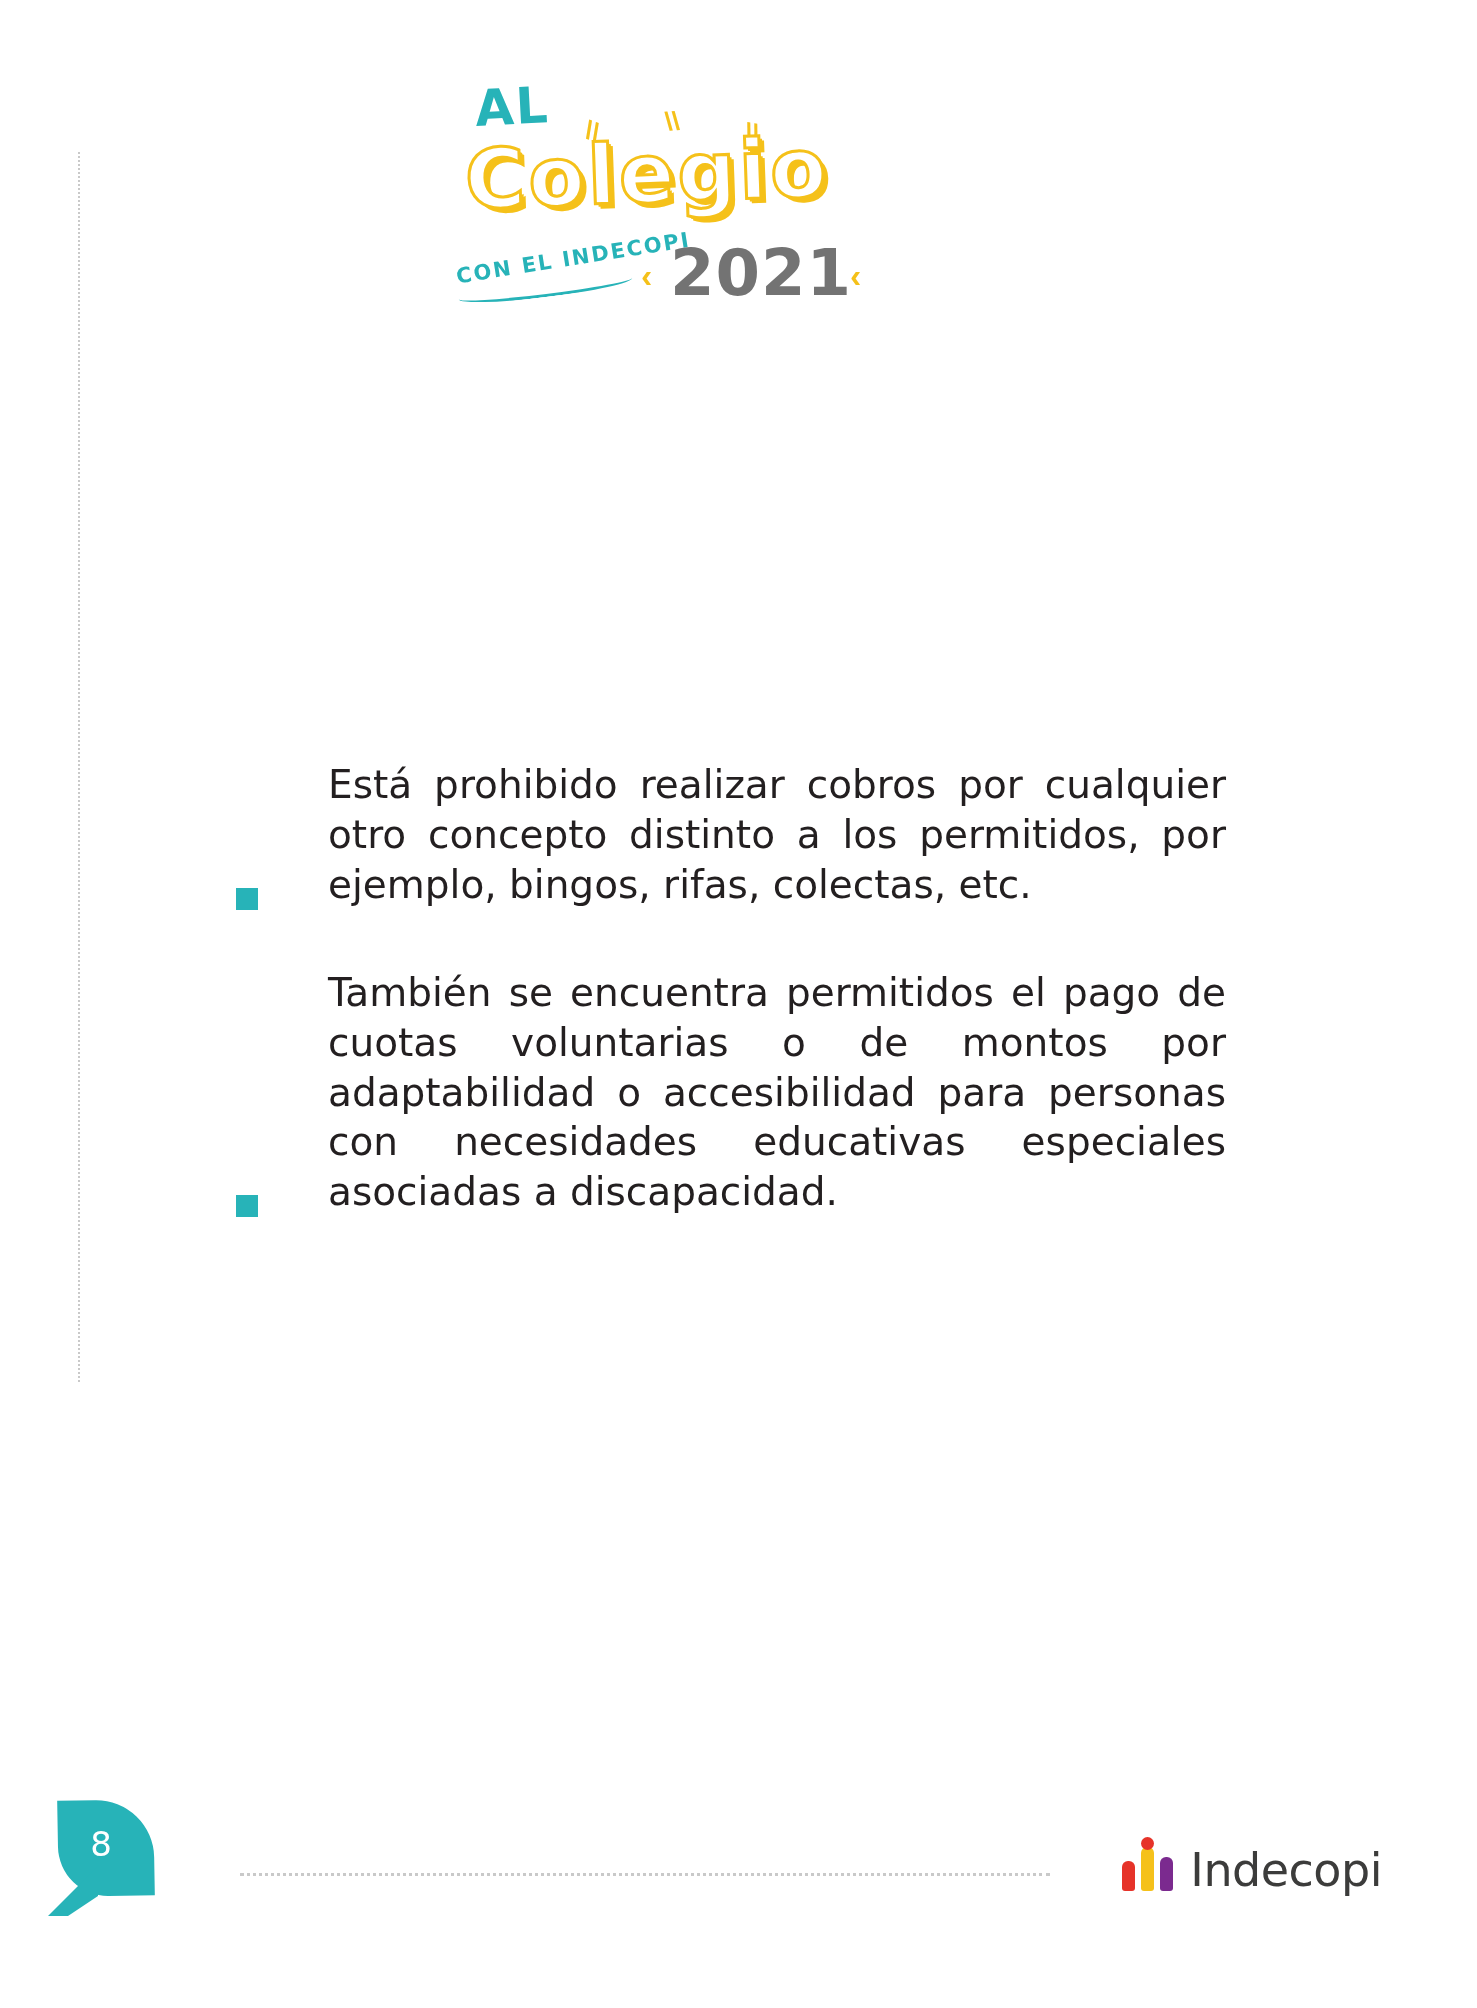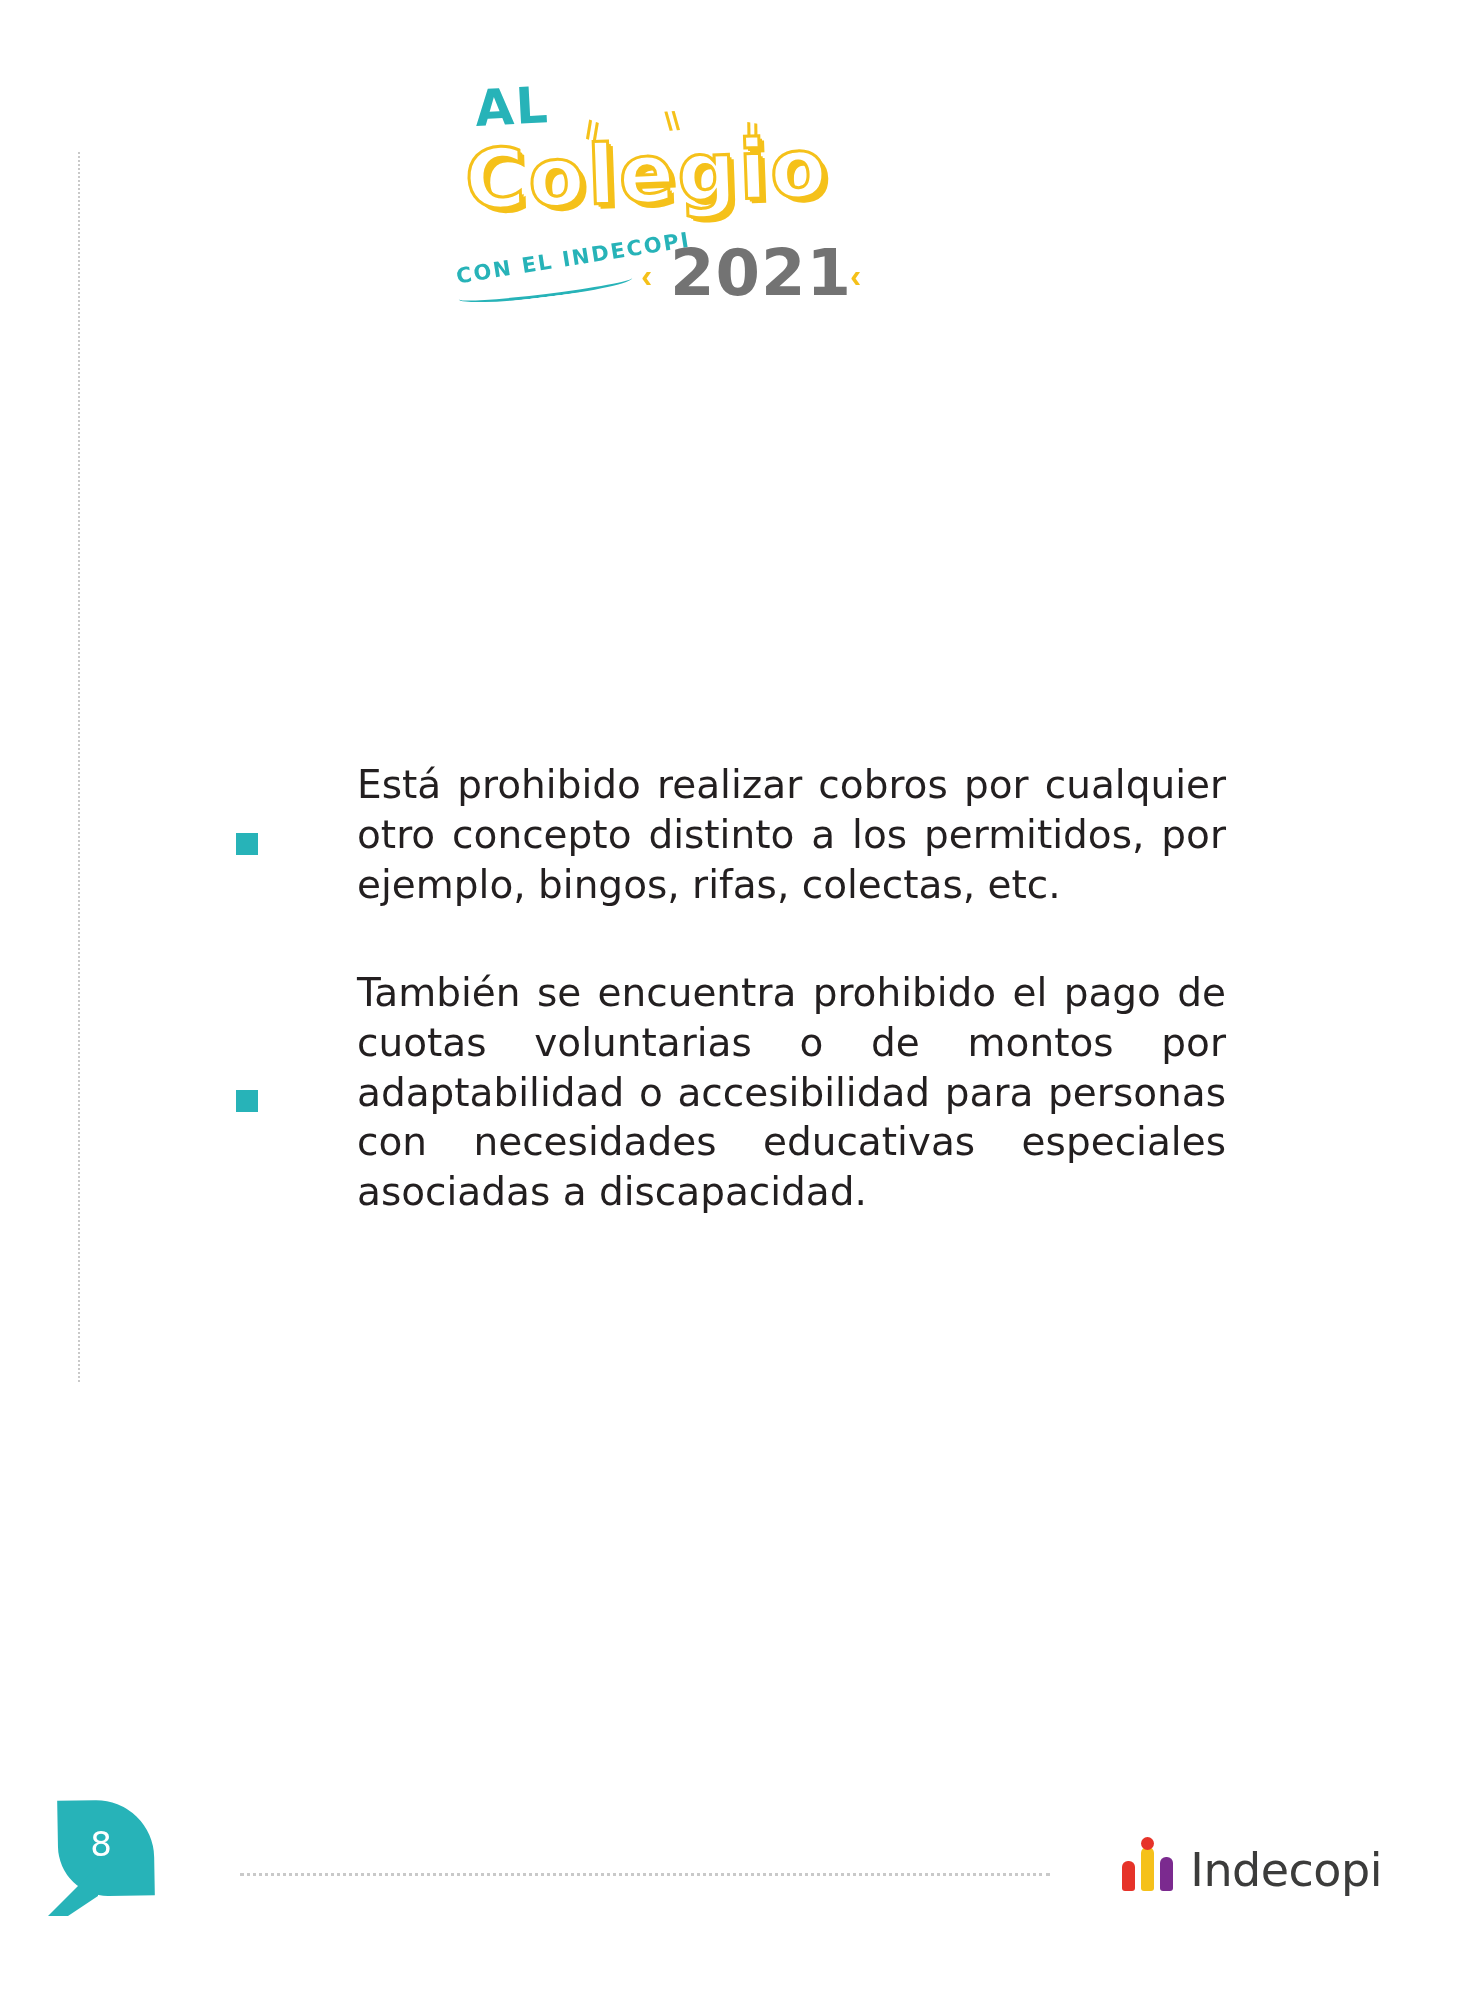--- a/index.html
+++ b/index.html
@@ -112,23 +112,22 @@
 
   
   .content {
     position: absolute;
     left: 236px;
     top: 760px;
     width: 990px;
   }
   .bullet-row {
     display: flex;
-    align-items: center;
+    align-items: flex-end;
     margin-bottom: 58px;
-    gap: 29px;
   }
   .bullet-marker {
     width: 22px;
     height: 22px;
     background: #27b3b8;
     flex: 0 0 auto;
     margin-top: 18px;
   }
   .bullet-text {
     flex: 1 1 auto;
@@ -251,21 +250,21 @@
 
 <div class="content">
 
   <div class="bullet-row">
     <div class="bullet-marker"></div>
     <div class="bullet-text">Está prohibido realizar cobros por cualquier otro concepto distinto a los permitidos, por ejemplo, bingos, rifas, colectas, etc.</div>
   </div>
 
   <div class="bullet-row">
     <div class="bullet-marker"></div>
-    <div class="bullet-text">También se encuentra prohibido el pago de cuotas voluntarias o de montos por adaptabilidad o accesibilidad para personas con necesidades educativas especiales asociadas a discapacidad.</div>
+    <div class="bullet-text">También se encuentra permitidos el pago de cuotas voluntarias o de montos por adaptabilidad o accesibilidad para personas con necesidades educativas especiales asociadas a discapacidad.</div>
   </div>
 
 </div>
 
 <div class="footer-tab">
   <div class="shape"></div>
   <div class="tail"></div>
   <div class="page-number">8</div>
 </div>
 

